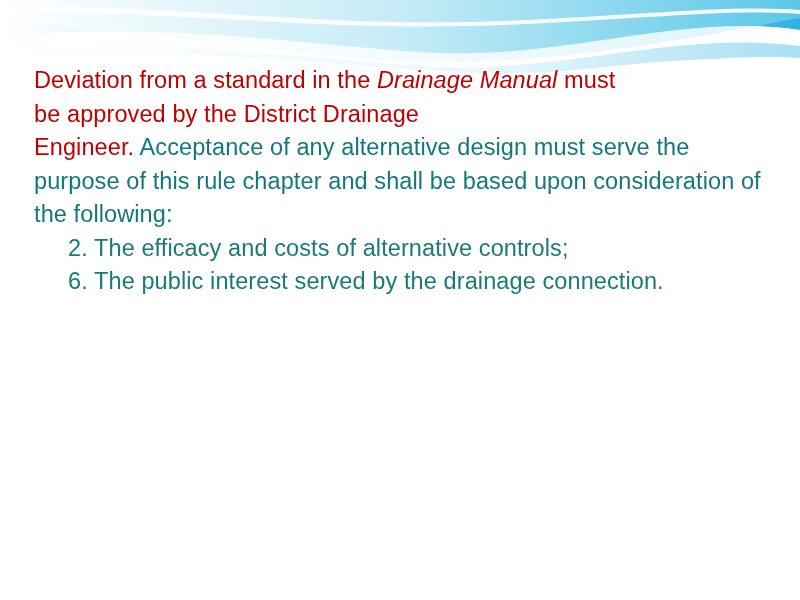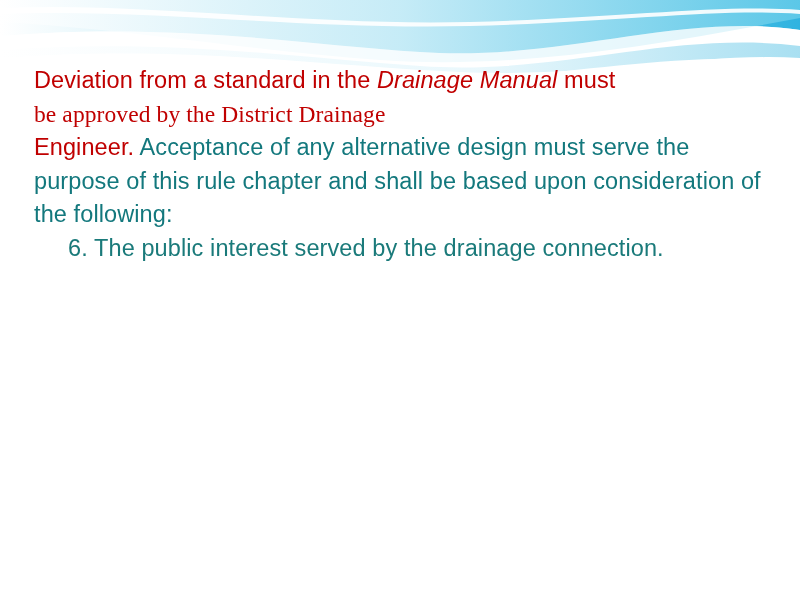--- a/index.html
+++ b/index.html
@@ -55,21 +55,20 @@
   }
   .teal {
     color: #13787d;
   }
   .indent {
     display: block;
     text-indent: 34px;
   }
   .block {
     display: block;
-    font-family: Liberation Serif, serif;
   }
 </style>
 </head>
 <body>
 
 <div class="slide">
 
   <div class="slide-banner">
     <svg width="800" height="80" viewBox="0 0 800 80" xmlns="http://www.w3.org/2000/svg">
       <defs>
@@ -96,20 +95,23 @@
       <path d="M0,58 C180,44 320,66 460,72 C600,78 700,52 800,58 L800,80 L0,80 Z" fill="#ffffff"></path>
       <path d="M0,8 C150,2 300,26 470,22 C620,18 720,4 800,10 L800,14 C720,8 620,22 470,26 C300,30 150,8 0,14 Z" fill="#ffffff" opacity="0.9"></path>
     </svg>
   </div>
 
   <div class="content">
 
     <div class="para para-1"><span class="lead-red">Deviation from a standard in the </span><span class="lead-italic">Drainage Manual</span><span class="lead-red"> must</span><span class="block lead-red">be approved by the District Drainage</span><span class="lead-red">Engineer.</span><span class="teal">  Acceptance of any alternative design must serve the purpose of this rule chapter and shall be based upon consideration of the following:</span></div>
 
 
+    <div class="para">
+        <span class="indent">2. The efficacy and costs of alternative controls;</span>
+      </div>
 
 
     <div class="para">
         <span class="indent">6. The public interest served by the drainage connection.</span>
       </div>
 
   </div>
 </div>
 
 </body></html>

